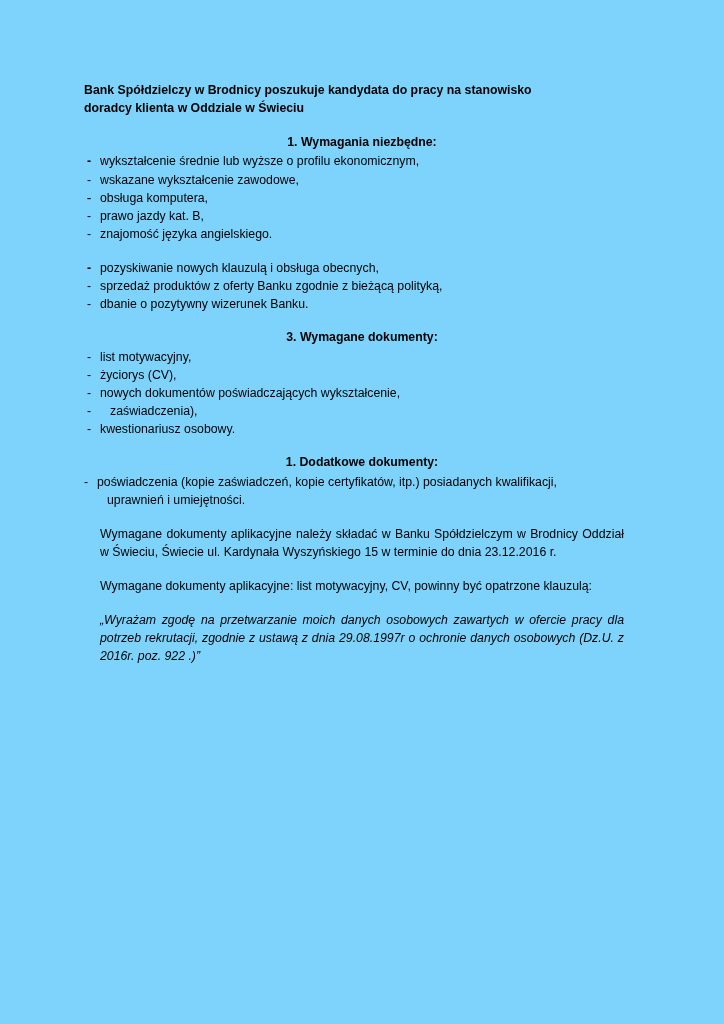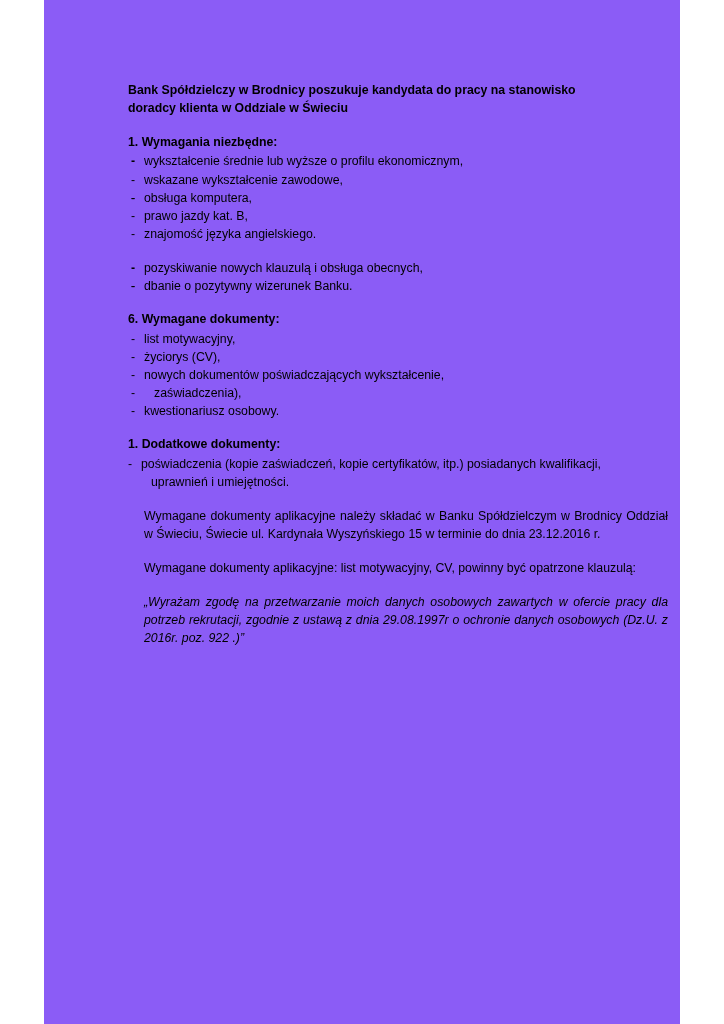--- a/index.html
+++ b/index.html
@@ -2,23 +2,23 @@
 <html lang="pl"><head>
 <meta charset="utf-8">
 <style>
   html, body {
     margin: 0;
     padding: 0;
     background: #ffffff;
   }
   .page {
     position: relative;
-    width: 636px;
+    width: 724px;
     height: 1024px;
-    background: #8b5cf6;
+    background: #7dd3fc;
     margin: 0 auto;
     overflow: hidden;
     font-family: "Liberation Sans", sans-serif;
     color: #000000;
   }
   .content {
     position: absolute;
     left: 84px;
     top: 82px;
     width: 556px;
@@ -30,20 +30,21 @@
     margin: 0 0 16px 0;
   }
   .section {
     margin-bottom: 16px;
   }
   .section-heading {
     font-size: 12.3px;
     font-weight: bold;
     line-height: 1.45;
     margin: 0 0 1px 0;
+    text-align: center;
   }
   ul.bullets {
     list-style: none;
     margin: 0;
     padding: 0;
   }
   ul.bullets li {
     font-size: 12.3px;
     line-height: 1.47;
     padding-left: 14px;
@@ -109,27 +110,27 @@
         <li><span class="dash">-</span></li>
         <li><span class="dash">-</span><span>obsługa komputera,</span></li>
         <li><span class="dash">-</span><span>prawo jazdy kat. B,</span></li>
         <li><span class="dash">-</span><span>znajomość języka angielskiego.</span></li>
       </ul>
     </div>
 
     <div class="section">
       <ul class="bullets indent-wide">
         <li class="dash-bold"><span class="dash">-</span><span>pozyskiwanie nowych klauzulą i obsługa obecnych,</span></li>
-        <li><span class="dash">-</span></li>
+        <li><span class="dash">-</span><span>sprzedaż produktów z oferty Banku zgodnie z bieżącą polityką,</span></li>
         <li><span class="dash">-</span><span>dbanie o pozytywny wizerunek Banku.</span></li>
       </ul>
     </div>
 
     <div class="section">
-      <p class="section-heading">6. Wymagane dokumenty:</p>
+      <p class="section-heading">3. Wymagane dokumenty:</p>
       <ul class="bullets indent-wide">
         <li><span class="dash">-</span><span>list motywacyjny,</span></li>
         <li><span class="dash">-</span><span>życiorys (CV),</span></li>
         <li><span class="dash">-</span><span>nowych dokumentów poświadczających wykształcenie,</span></li>
         <li><span class="dash">-</span><span class="wrap-indent">zaświadczenia),</span></li>
         <li><span class="dash">-</span><span>kwestionariusz osobowy.</span></li>
       </ul>
     </div>
 
     <div class="section">

